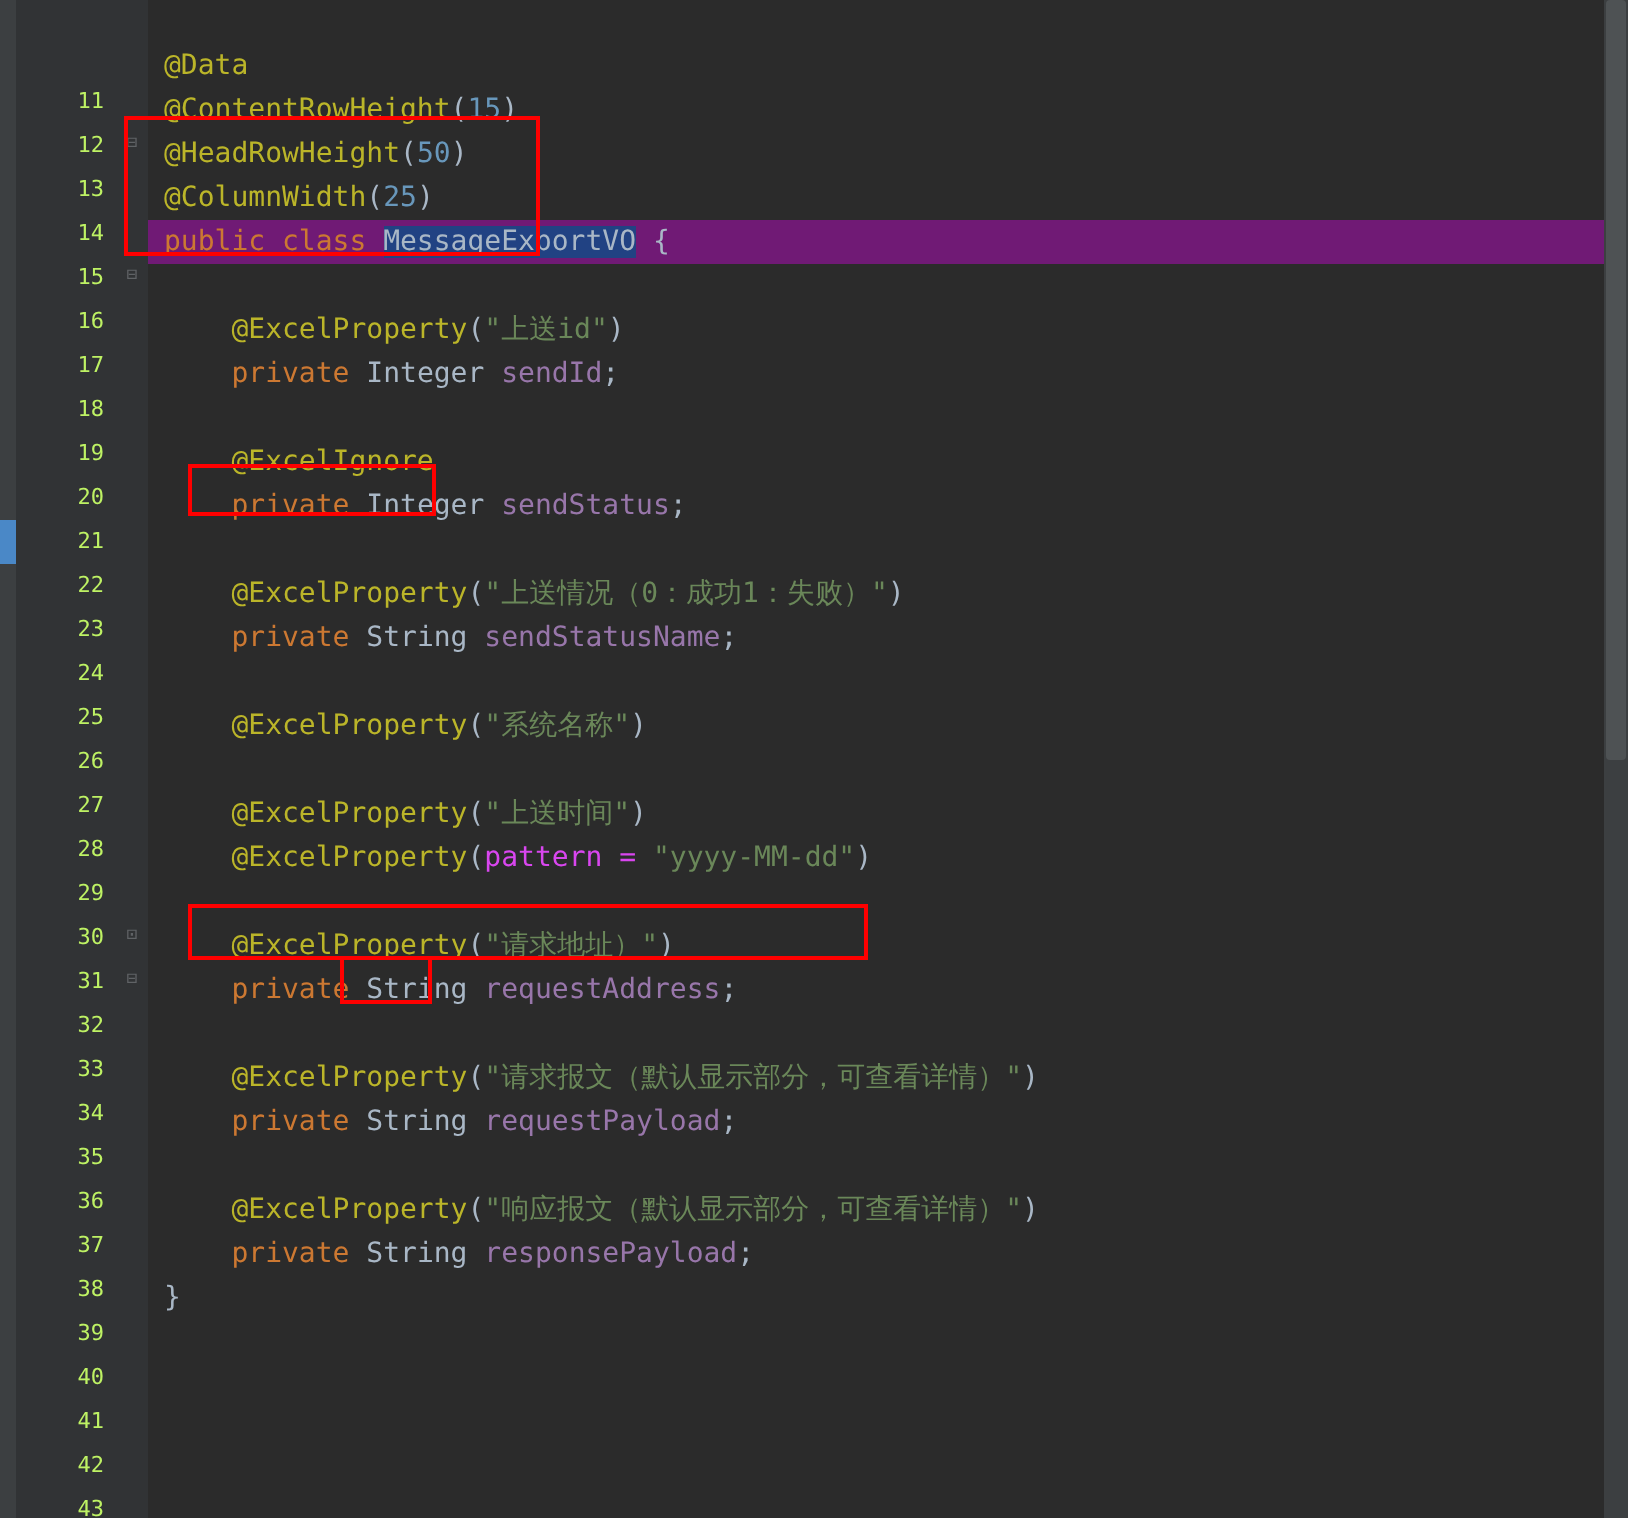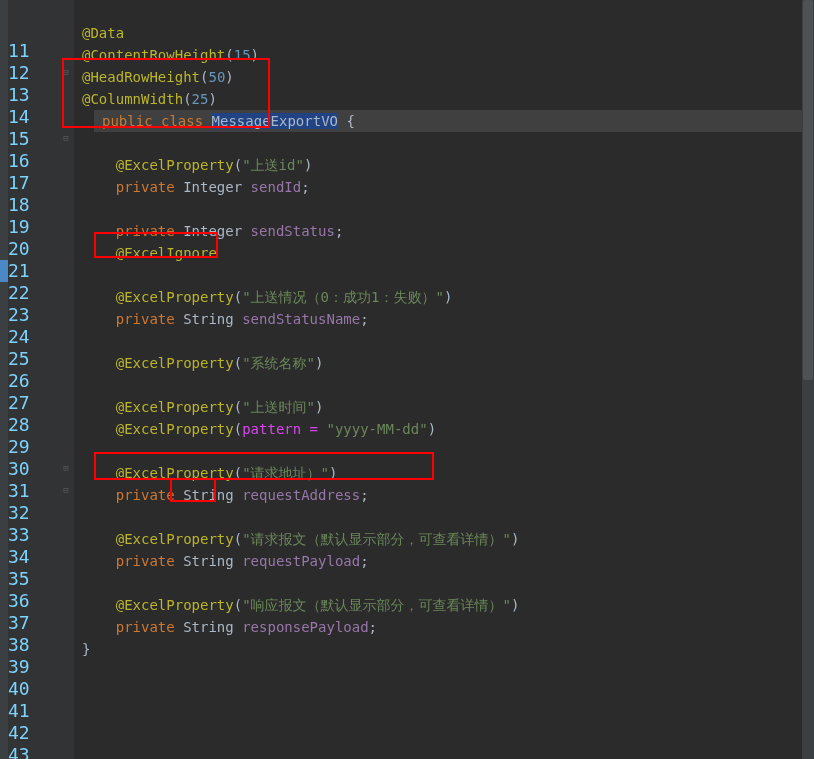--- a/index.html
+++ b/index.html
@@ -29,26 +29,26 @@
     background: #4a88c7;
   }
   .gutter {
     background: #313335;
     width: 66px;
     padding-top: 0px;
     user-select: none;
     position: relative;
   }
   .line-num {
-    color: #7dd3fc;
-    text-align: left;
+    color: #bef264;
+    text-align: right;
     padding-right: 22px;
     height: 22px;
     line-height: 22px;
-    font-size: 18px;
+    font-size: 11px;
   }
   .fold-icon {
     position: absolute;
     right: 2px;
     color: #606366;
     font-size: 9px;
     width: 12px;
     text-align: center;
   }
   .author-row {
@@ -69,22 +69,21 @@
     position: relative;
   }
   .line {
     height: 22px;
     line-height: 22px;
     white-space: pre;
     padding-left: 8px;
     position: relative;
   }
   .line.current {
-    background: #404040;
-    margin-left: 20px;
+    background: #701a75;
   }
   .line.current::after{
     content:"";
     position:absolute;
     right:0;
     top:0;
     bottom:0;
     left:0;
     pointer-events:none;
   }
@@ -179,22 +178,22 @@
       <div class="line"></div>
       <div class="line"><span class="tok-annotation">@Data</span></div>
       <div class="line"><span class="tok-annotation">@ContentRowHeight</span><span class="tok-punc">(</span><span class="tok-number">15</span><span class="tok-punc">)</span></div>
       <div class="line"><span class="tok-annotation">@HeadRowHeight</span><span class="tok-punc">(</span><span class="tok-number">50</span><span class="tok-punc">)</span></div>
       <div class="line"><span class="tok-annotation">@ColumnWidth</span><span class="tok-punc">(</span><span class="tok-number">25</span><span class="tok-punc">)</span></div>
       <div class="line current"><span class="tok-keyword">public class </span><span class="tok-class sel">MessageExportVO</span><span class="tok-punc"> {</span></div>
       <div class="line"></div>
       <div class="line"><span>    </span><span class="tok-annotation">@ExcelProperty</span><span class="tok-punc">(</span><span class="tok-string">"上送id"</span><span class="tok-punc">)</span></div>
       <div class="line"><span>    </span><span class="tok-keyword">private </span><span class="tok-type">Integer </span><span class="tok-field">sendId</span><span class="tok-punc">;</span></div>
       <div class="line"></div>
+      <div class="line"><span>    </span><span class="tok-annotation">@ExcelIgnore</span></div>
       <div class="line"><span>    </span><span class="tok-keyword">private </span><span class="tok-type">Integer </span><span class="tok-field">sendStatus</span><span class="tok-punc">;</span></div>
-      <div class="line"><span>    </span><span class="tok-annotation">@ExcelIgnore</span></div>
       <div class="line"></div>
       <div class="line"><span>    </span><span class="tok-annotation">@ExcelProperty</span><span class="tok-punc">(</span><span class="tok-string">"上送情况（0：成功1：失败）"</span><span class="tok-punc">)</span></div>
       <div class="line"><span>    </span><span class="tok-keyword">private </span><span class="tok-type">String </span><span class="tok-field">sendStatusName</span><span class="tok-punc">;</span></div>
       <div class="line"></div>
       <div class="line"><span>    </span><span class="tok-annotation">@ExcelProperty</span><span class="tok-punc">(</span><span class="tok-string">"系统名称"</span><span class="tok-punc">)</span></div>
       <div class="line"></div>
       <div class="line"><span>    </span><span class="tok-annotation">@ExcelProperty</span><span class="tok-punc">(</span><span class="tok-string">"上送时间"</span><span class="tok-punc">)</span></div>
       <div class="line"><span>    </span><span class="tok-annotation">@ExcelProperty</span><span class="tok-punc">(</span><span class="tok-param">pattern = </span><span class="tok-string">"yyyy-MM-dd"</span><span class="tok-punc">)</span></div>
       <div class="line"></div>
       <div class="line"><span>    </span><span class="tok-annotation">@ExcelProperty</span><span class="tok-punc">(</span><span class="tok-string">"请求地址）"</span><span class="tok-punc">)</span></div>

